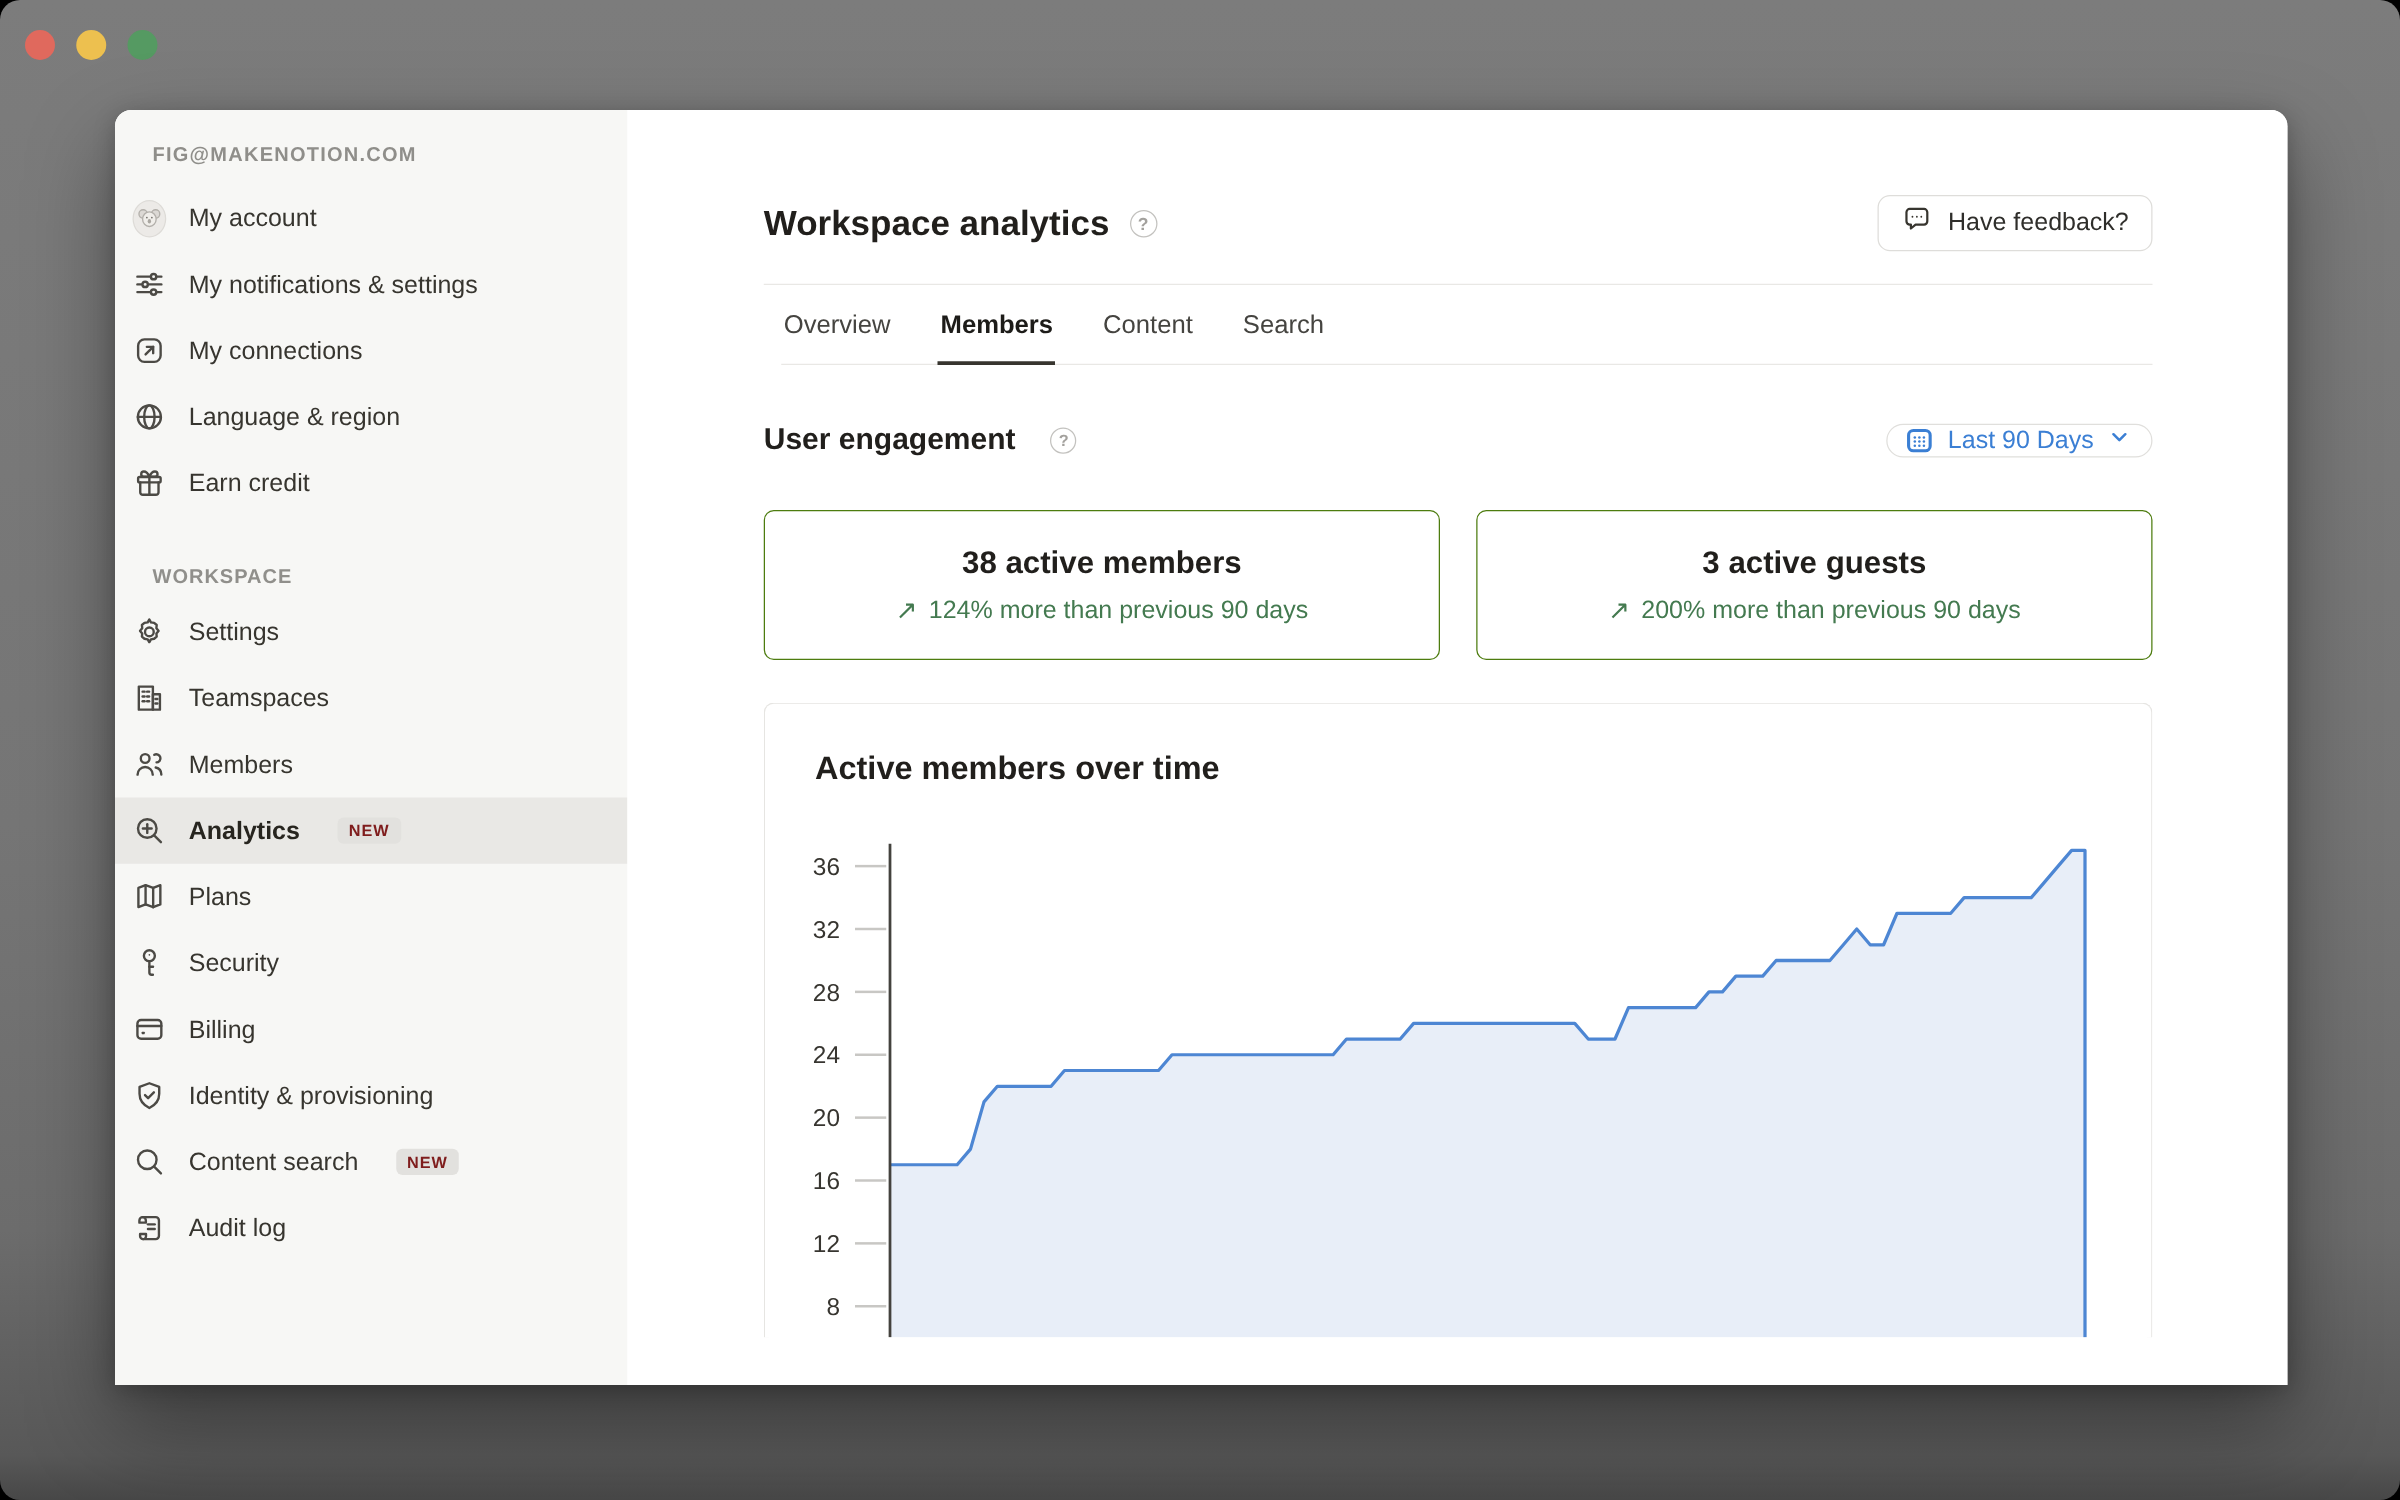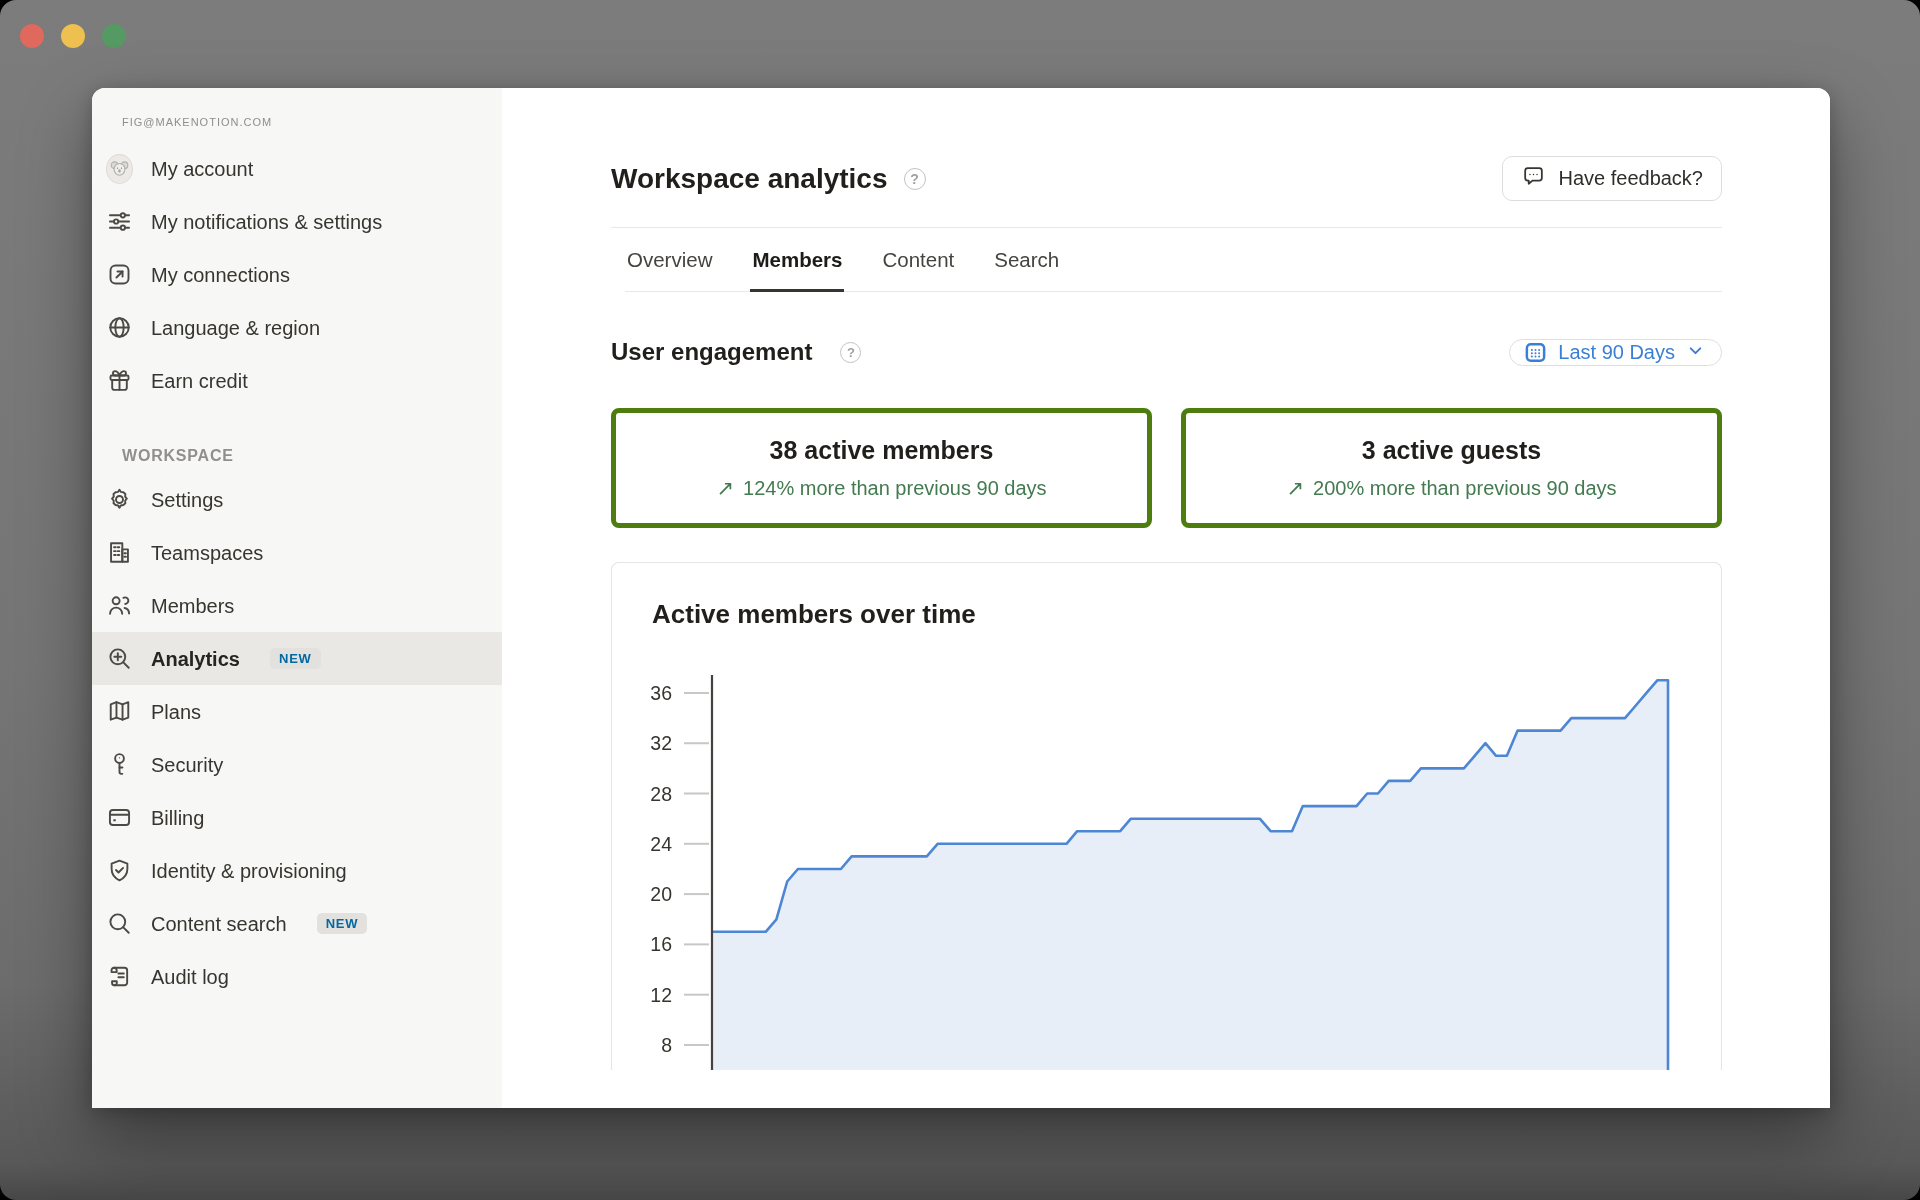--- a/index.html
+++ b/index.html
@@ -11,29 +11,29 @@
 
   .traffic{position:absolute;top:24px;left:20px;display:flex;gap:17px;}
   .traffic .dot{width:24px;height:24px;border-radius:50%;}
 
   .window{position:absolute;left:92px;top:88px;width:1738px;height:1020px;background:#fff;
     border-radius:13px 13px 0 0;display:flex;overflow:hidden;
     box-shadow:0 30px 70px rgba(0,0,0,0.38),0 4px 18px rgba(0,0,0,0.22);}
 
   
   .sidebar{width:410px;flex:0 0 410px;background:#f7f7f5;padding-top:28px;overflow:hidden;}
-  .sb-email{margin:0 0 14px 30px;font-size:11px;font-weight:400;letter-spacing:1px;color:#8f8e8a;}
+  .sb-email{margin:0 0 14px 30px;font-size:16px;font-weight:700;letter-spacing:1px;color:#8f8e8a;}
   .sb-item{display:flex;align-items:center;gap:18px;padding:0 16px 0 14px;min-height:53px;cursor:pointer;}
   .sb-item .sb-icon{width:27px;height:27px;flex:0 0 27px;color:#4c4a45;display:flex;align-items:center;justify-content:center;}
   .sb-item .sb-icon svg{width:27px;height:27px;display:block;}
   .sb-item .sb-label{font-size:20px;color:#37352f;line-height:26px;padding:12px 0;}
   .sb-item.selected{background:#e9e8e5;}
   .sb-item.selected .sb-label{font-weight:700;color:#27251f;}
   .sb-section{margin:40px 0 8px 30px;font-size:16px;font-weight:600;letter-spacing:0.8px;color:#908f8b;}
-  .badge{margin-left:12px;background:#e2e1de;color:#0369a1;font-size:13px;font-weight:600;
+  .badge{margin-left:12px;background:#e2e1de;color:#7f1d1d;font-size:13px;font-weight:600;
     letter-spacing:0.8px;border-radius:5px;padding:4px 9px;line-height:1;}
   .avatar-wrap{width:30px;height:30px;border-radius:50%;background:#eceae7;border:1px solid #dddbd7;
     display:flex;align-items:center;justify-content:center;overflow:hidden;}
 
   
   .main{flex:1;padding:0 108px 0 109px;display:flex;flex-direction:column;background:#fff;}
   .page-header{margin-top:68px;display:flex;align-items:center;justify-content:space-between;}
   .title-row{display:flex;align-items:center;gap:16px;}
   .page-title{font-size:28px;font-weight:700;color:#211f1c;}
   .help-circle{width:22px;height:22px;border-radius:50%;border:1.6px solid #c3c2bf;color:#a3a19d;
@@ -51,21 +51,21 @@
   .engagement-row{margin-top:46px;display:flex;align-items:center;justify-content:space-between;}
   .section-title-row{display:flex;align-items:center;gap:28px;}
   .section-title{font-size:24px;font-weight:700;color:#211f1c;}
   .help-circle.small{width:21px;height:21px;font-size:13px;}
   .range-btn{display:flex;align-items:center;gap:11px;height:27px;padding:0 17px 0 14px;background:#fff;
     border:1px solid #e0dfdc;border-radius:21px;cursor:pointer;font-size:20px;font-weight:500;}
   .range-btn .cal-icon svg{width:23px;height:23px;display:block;}
   .range-btn .chev{margin-left:1px;}
 
   .stat-cards{margin-top:42px;display:grid;grid-template-columns:1fr 1fr;gap:29px;}
-  .stat-card{height:120px;border:5px solid #4d7c0f;border-radius:8px;background:#fff;
+  .stat-card{height:120px;border:1px solid #4d7c0f;border-radius:8px;background:#fff;
     display:flex;flex-direction:column;align-items:center;justify-content:center;gap:11px;}
   .stat-headline{font-size:25px;font-weight:700;color:#211f1c;}
   .stat-delta{font-size:20px;display:flex;align-items:center;gap:9px;}
   .stat-delta .arrow{font-size:21px;}
 
   .chart-card{margin-top:34px;border:1px solid #e6e5e2;border-bottom:none;border-radius:8px 8px 0 0;
     background:#fff;height:508px;position:relative;overflow:hidden;}
   .chart-title{position:absolute;left:40px;top:36px;font-size:26px;font-weight:700;color:#211f1c;}
   .chart-svg{position:absolute;left:0;top:0;width:1109px;height:507px;}
 </style>

